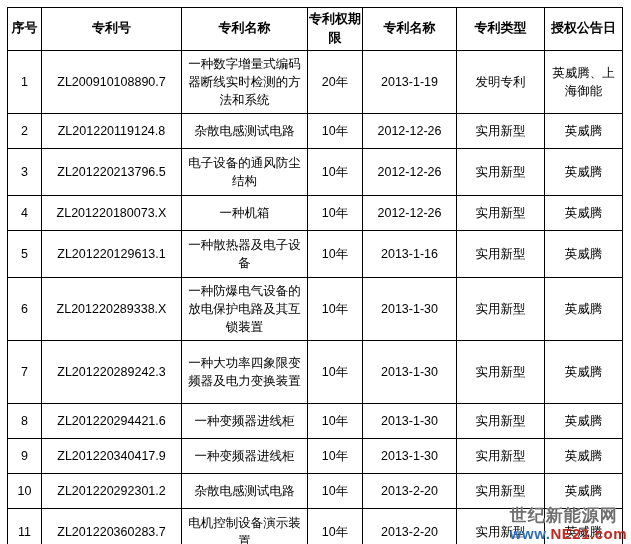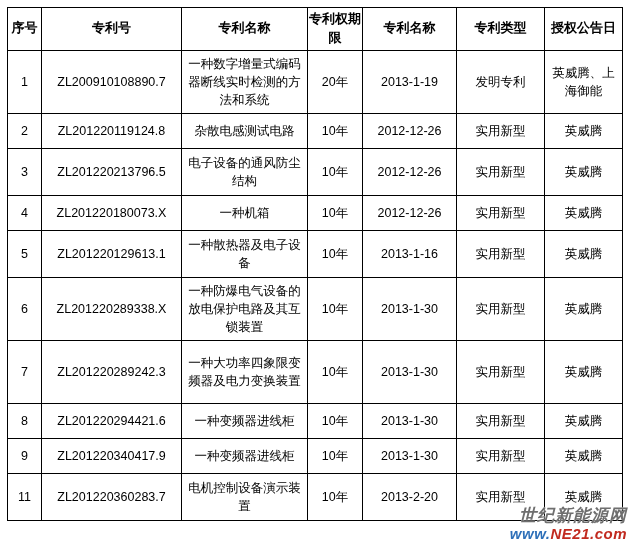--- a/index.html
+++ b/index.html
@@ -62,24 +62,23 @@
 
   
   tr.h-tall td { height: 56px; }
   tr.h-mid  td { height: 40px; }
   tr.h-short td { height: 28px; }
 
   .watermark {
     position: absolute;
     right: 4px;
     bottom: 2px;
-    text-align: right;
+    text-align: left;
     line-height: 1.05;
     pointer-events: none;
-    font-style: italic;
   }
   .watermark .wm-top {
     font-size: 17px;
     font-weight: bold;
     color: #6f6f6f;
     letter-spacing: 1px;
     text-shadow: 0 0 1px #ffffff;
   }
   .watermark .wm-bottom {
     font-size: 15px;
@@ -190,20 +189,29 @@
       </tr>
       <tr class="h-short">
         <td>9</td>
         <td class="cell-num">ZL201220340417.9</td>
         <td class="cell-name">一种变频器进线柜</td>
         <td>10年</td>
         <td>2013-1-30</td>
         <td>实用新型</td>
         <td class="cell-owner">英威腾</td>
       </tr>
+      <tr class="h-short">
+        <td>10</td>
+        <td class="cell-num">ZL201220292301.2</td>
+        <td class="cell-name">杂散电感测试电路</td>
+        <td>10年</td>
+        <td>2013-2-20</td>
+        <td>实用新型</td>
+        <td class="cell-owner">英威腾</td>
+      </tr>
       <tr class="h-mid">
         <td>11</td>
         <td class="cell-num">ZL201220360283.7</td>
         <td class="cell-name">电机控制设备演示装置</td>
         <td>10年</td>
         <td>2013-2-20</td>
         <td>实用新型</td>
         <td class="cell-owner">英威腾</td>
       </tr>
     </tbody>

